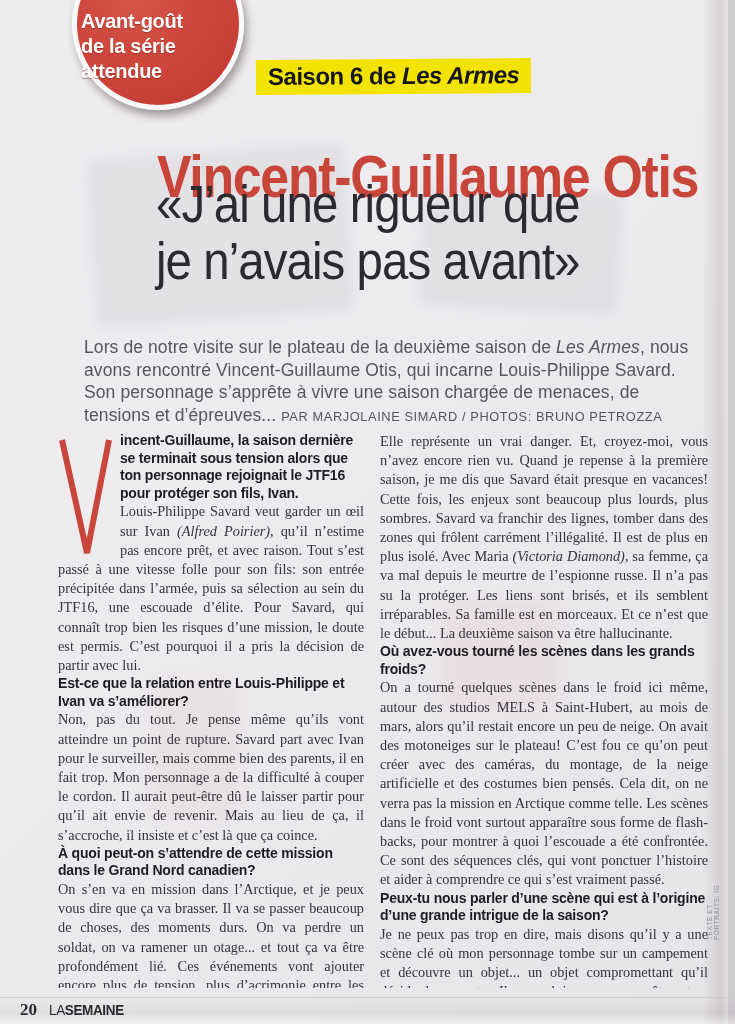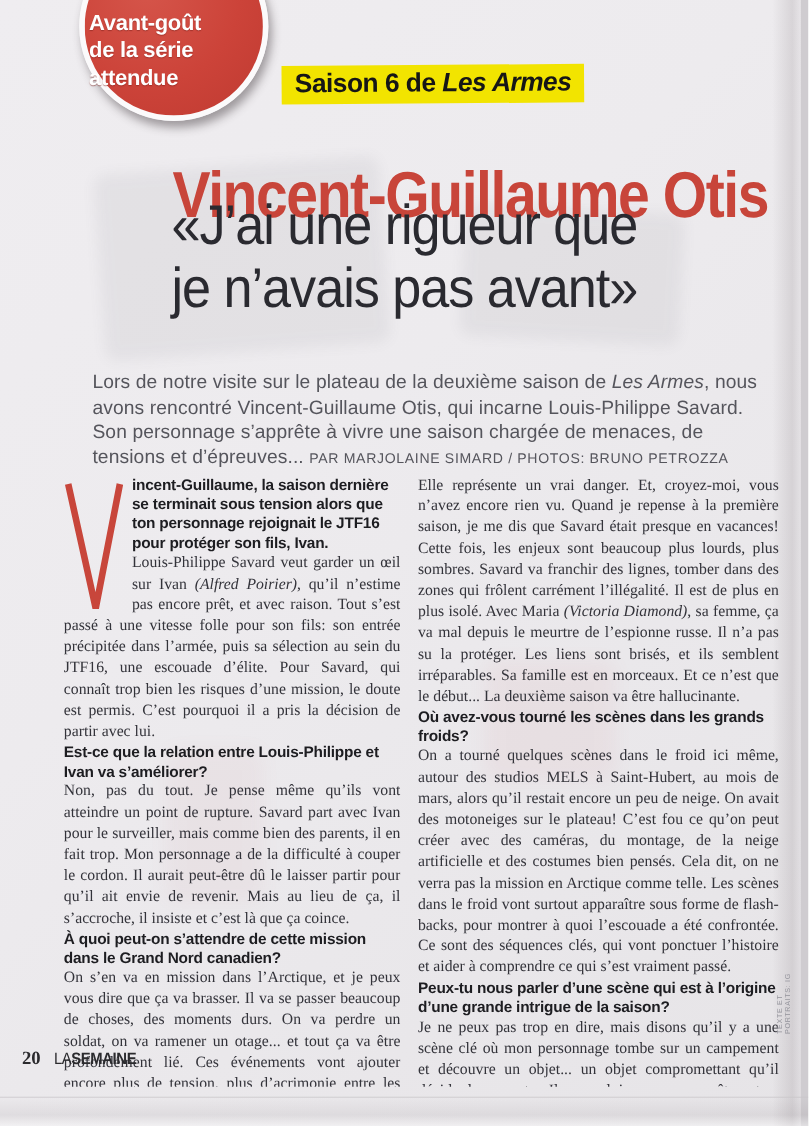--- a/index.html
+++ b/index.html
@@ -85,21 +85,21 @@
   .answer{
     font-family:Liberation Serif, serif;
     font-size:14.3px;line-height:19.2px;color:#33333a;
     margin:0;padding:0;text-align:justify;
   }
   .answer .it{font-style:italic;}
   .dropcap{
     float:left;width:54px;height:120px;margin:5px 8px 0 0;
   }
   
-  .footer{position:absolute;left:20px;top:952px;display:flex;align-items:baseline;color:#2b2b2e;}
+  .footer{position:absolute;left:20px;top:1000px;display:flex;align-items:baseline;color:#2b2b2e;}
   .folio{font-family:"Liberation Serif",serif;font-weight:bold;font-size:17px;}
   .maglogo{margin-left:12px;font-size:15px;letter-spacing:-0.4px;display:inline-block;transform:scaleX(0.9);transform-origin:left;}
   .maglogo .thin{font-weight:normal;}
   .maglogo .bold{font-weight:bold;}
   
   .vcredit{
     position:absolute;right:15px;top:866px;height:74px;
     writing-mode:vertical-rl;transform:rotate(180deg);
     font-size:6.5px;letter-spacing:0.6px;color:#93939b;
   }

